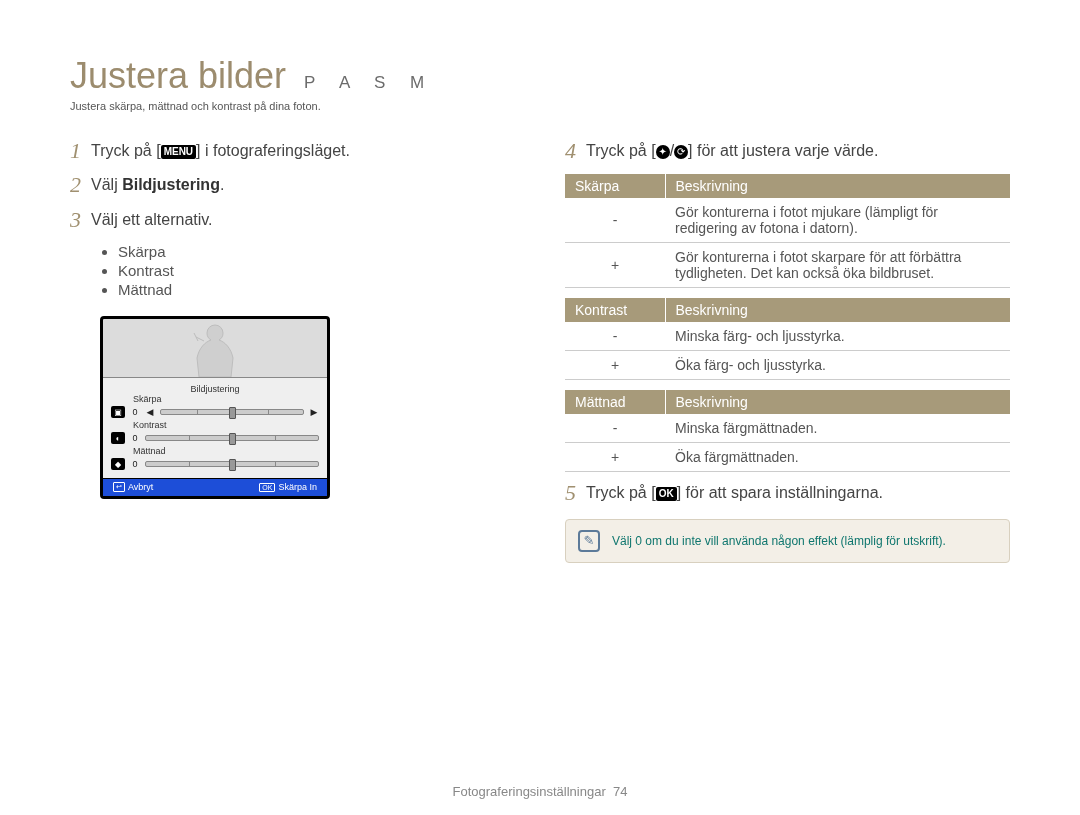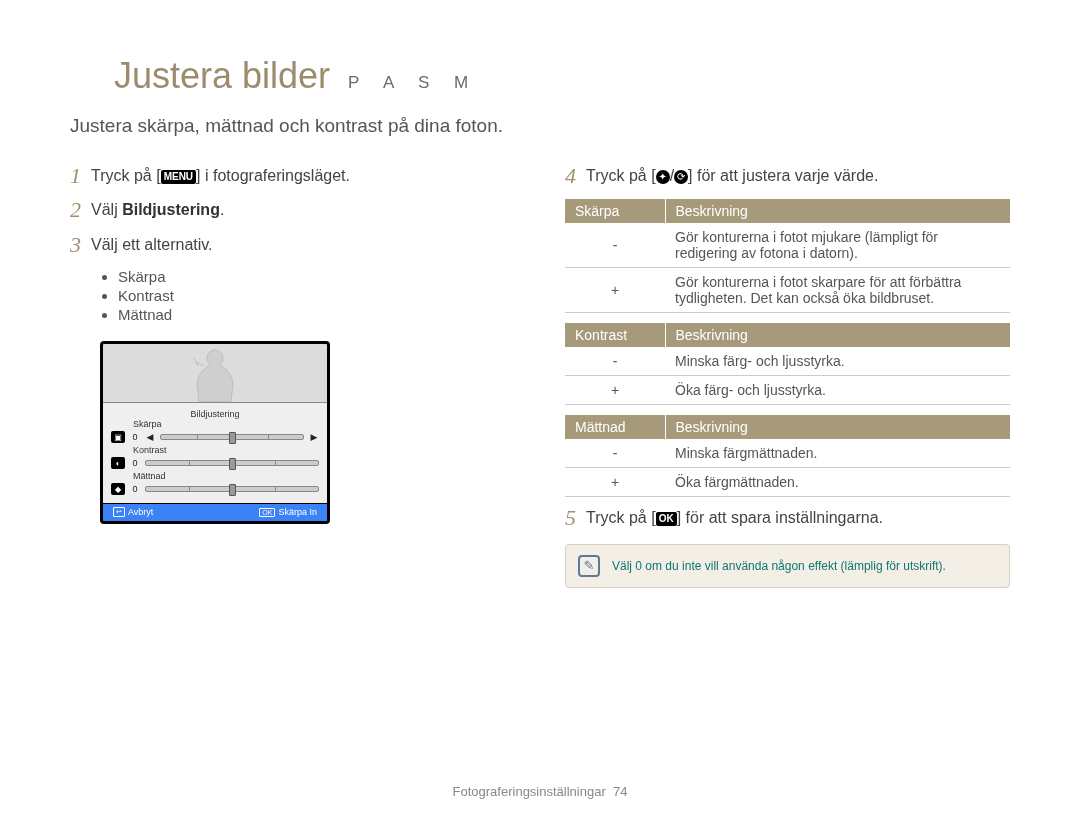--- a/index.html
+++ b/index.html
@@ -6,23 +6,23 @@
   body {
     width: 1080px;
     height: 815px;
     font-family: Arial, Helvetica, sans-serif;
     background: #fff;
     color: #3a3a3a;
     position: relative;
     padding: 55px 70px 0 70px;
   }
   .title-row { display: flex; align-items: baseline; gap: 18px; }
-  .title { font-size: 36px; font-weight: 300; color: #9c8c6e; letter-spacing: 0; margin-left: 44px; }
+  .title { font-size: 36px; font-weight: 300; color: #9c8c6e; letter-spacing: 0; }
   .pasm { font-size: 17px; color: #6b6b6b; letter-spacing: 10px; font-weight: 400; }
-  .subtitle { margin-top: 18px; font-size: 19px; color: #555; font-weight: 300; }
+  .subtitle { margin-top: 3px; font-size: 11px; color: #555; font-weight: 300; }
   .columns { display: flex; gap: 50px; margin-top: 28px; }
   .col { flex: 1; }
   .step { display: flex; gap: 10px; font-size: 16px; color: #444; margin-bottom: 12px; font-weight: 300; align-items: flex-start; }
   .step-num { font-style: italic; color: #a09070; font-size: 22px; font-family: "Times New Roman", serif; line-height: 1; }
   .step-body { flex: 1; line-height: 1.4; }
   .icon-box {
     display: inline-flex; align-items: center; justify-content: center;
     background: #000; color: #fff; font-size: 10px; border-radius: 2px;
     height: 14px; padding: 0 3px; vertical-align: middle; font-weight: bold;
   }
@@ -55,21 +55,21 @@
   .slider {
     flex: 1; height: 8px; display: flex; align-items: center;
   }
   .slider-track {
     flex: 1; height: 6px; background: #ccc; border: 1px solid #888; border-radius: 2px;
     position: relative;
   }
   .slider-tick { position:absolute; top:-1px; bottom:-1px; width:1px; background:#888; }
   .slider-thumb { position:absolute; top:-3px; width:7px; height:12px; background:#999; border:1px solid #555; border-radius:1px; }
   .slider-arrow { width:10px; font-size:9px; color:#222; text-align:center; }
-  .camera-footer { display:flex; justify-content:space-between; padding:3px 10px 4px 10px; background:#3b82f6; color:#fff; font-size:9px; border-top:1px solid #000;}
+  .camera-footer { display:flex; justify-content:space-between; padding:3px 10px 4px 10px; background:#1d4ed8; color:#fff; font-size:9px; border-top:1px solid #000;}
   .cf { display:flex; align-items:center; gap:3px; }
   .cf-icon { border:1px solid #fff; padding:0 2px; font-size:7px; border-radius:1px; }
 
   table.desc { width: 100%; border-collapse: collapse; margin-bottom: 10px; font-size: 14px; }
   table.desc th { background: #a79a7a; color: #fff; text-align: left; padding: 4px 10px; font-weight: 400; }
   table.desc th:first-child { width: 100px; border-right: 1px solid #fff; }
   table.desc td { padding: 6px 10px; color: #555; border-bottom: 1px solid #ccc; font-weight:300; }
   table.desc td:first-child { text-align: center; width: 100px; }
 
   .note {

